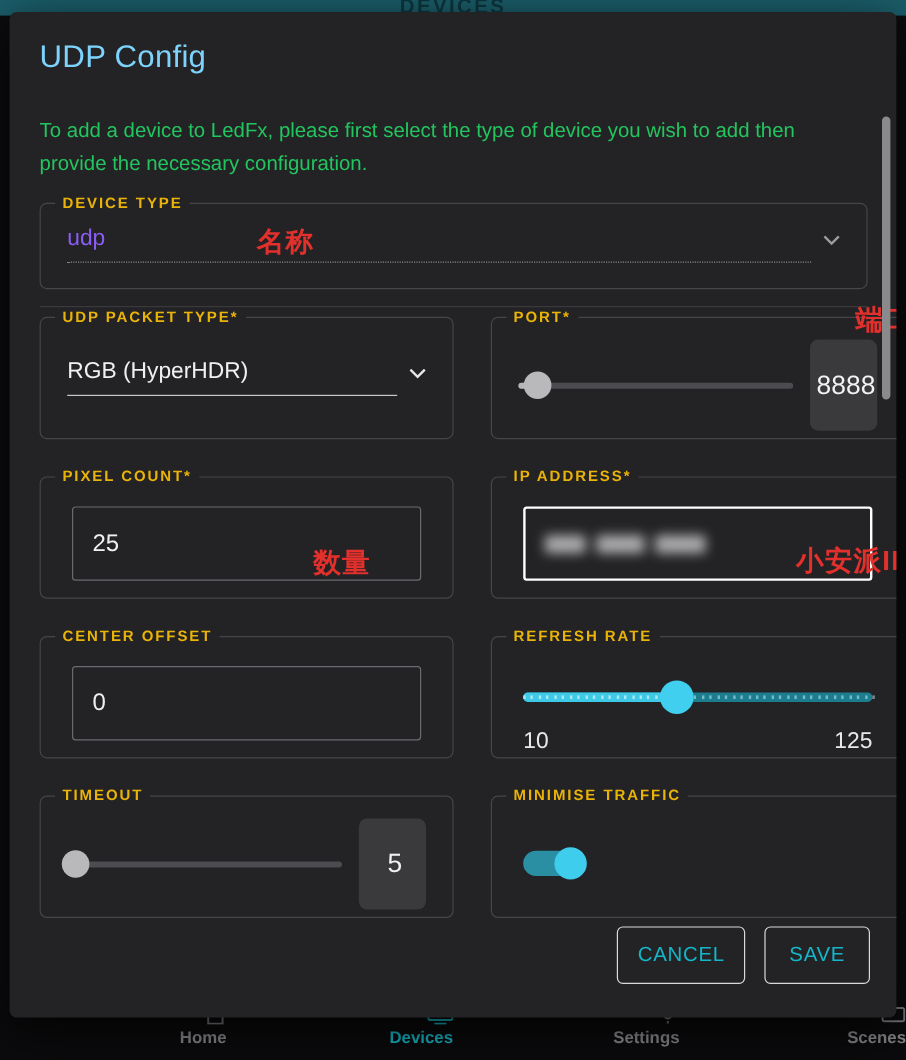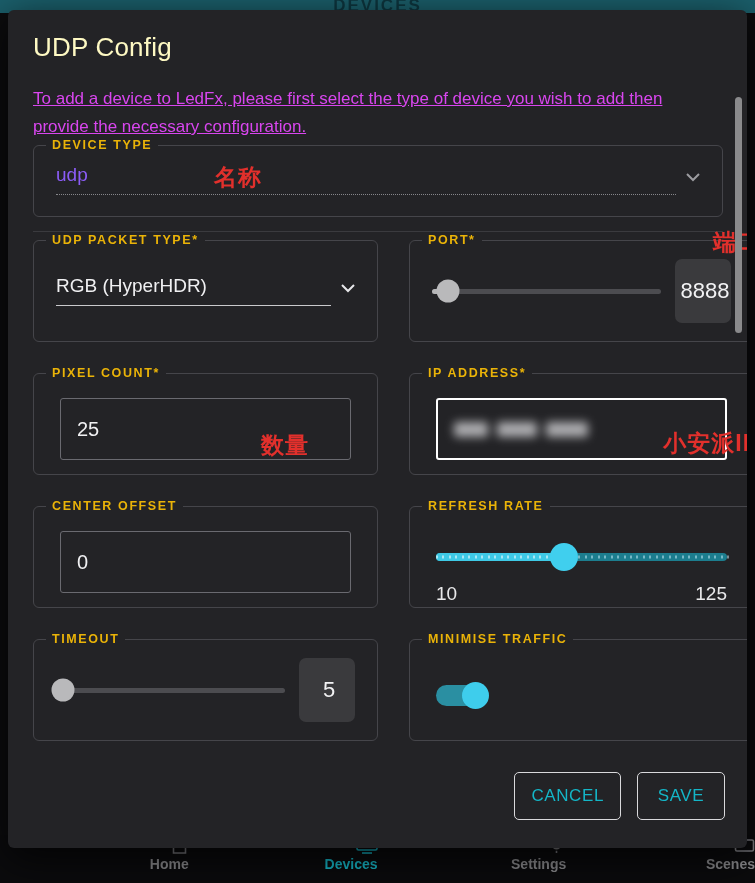--- a/index.html
+++ b/index.html
@@ -79,31 +79,30 @@
   .modal-inner {
     position: absolute;
     inset: 0;
     padding: 22px 24px 0 25px;
     overflow: hidden;
   }
 
   .modal-title {
     font-size: 26px;
     font-weight: 400;
-    color: #fef9c3;
+    color: #7dd3fc;
     letter-spacing: .2px;
-    margin-bottom: 22px;
+    margin-bottom: 32px;
   }
   .modal-desc {
     font-size: 17px;
     line-height: 28px;
-    color: #d946ef;
+    color: #22c55e;
     max-width: 660px;
-    margin-bottom: 4px;
-    text-decoration: underline;
+    margin-bottom: 18px;
   }
 
   
   .scrollbar-track {
     position: absolute;
     right: 2px;
     top: 2px;
     width: 8px;
     height: 834px;
     background: transparent;
@@ -243,21 +242,21 @@
   .slider-thumb {
     position: absolute;
     top: 50%;
     width: 23px; height: 23px;
     border-radius: 50%;
     background: #b9b9bb;
     transform: translate(-50%, -50%);
   }
   .value-box {
     width: 56px;
-    height: 64px;
+    height: 76px;
     border-radius: 7px;
     background: #3a3a3d;
     display: flex;
     align-items: center;
     justify-content: center;
     font-size: 22px;
     color: #f2f2f4;
     overflow: hidden;
     flex: none;
   }

